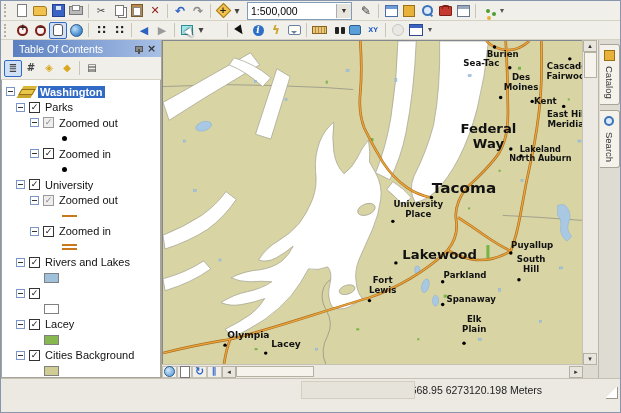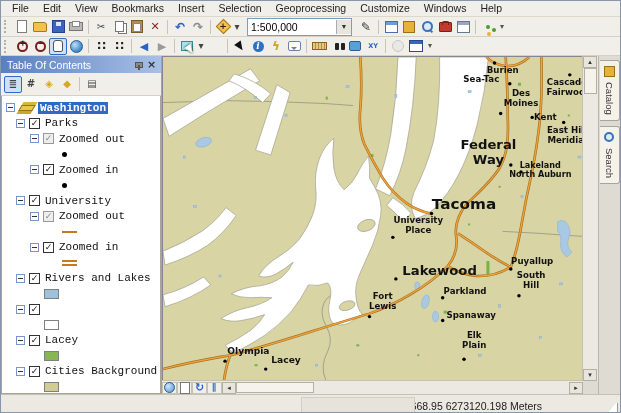--- a/index.html
+++ b/index.html
@@ -73,31 +73,31 @@
   .i-catalog-tab::before{content:"";width:9px;height:9px;background:#e8b23a;border:1px solid #9a7014;}
   .i-search-tab::before{content:"";width:6px;height:6px;border:2px solid #3a72b8;border-radius:50%;background:#dceafc;}
   
   .combo{display:flex;align-items:center;height:16px;margin:0 5px;border:1px solid #7f9db9;background:#fff;}
   .combo input{width:82px;height:14px;border:none;outline:none;font:10.5px "Liberation Sans",sans-serif;padding:0 3px;}
   .combo .drop{width:14px;height:14px;background:#e8e5dc;border-left:1px solid #aab;display:flex;align-items:center;justify-content:center;font-size:7px;color:#333;}
   
   .main{display:flex;height:338px;}
   
   .toc{width:161px;background:#f0eee7;border-right:1px solid #a8a497;display:flex;flex-direction:column;box-sizing:border-box;}
-  .toc-title{height:17px;background:linear-gradient(90deg,#5a7fc0,#a8c0e6);display:flex;align-items:center;color:#fff;font-size:10.5px;padding:0 3px 0 6px;}
+  .toc-title{height:17px;background:linear-gradient(90deg,#5a7fc0,#a8c0e6);display:flex;align-items:center;color:#fff;font-size:10.5px;padding:0 3px 0 6px;margin-left:12px;}
   .toc-title .t{flex:1;}
   .toc-title .ico{width:13px;height:13px;}
   .toc-tools{height:22px;display:flex;align-items:center;border-bottom:1px solid #d5d1c4;background:#f1efe9;padding-left:3px;}
   .toc-tree{flex:1;background:#fff;border:1px solid #a8a497;border-top:none;margin:0;overflow:hidden;font-size:11px;color:#111;padding-top:4px;}
   .trow{display:flex;align-items:center;height:15.5px;}
   .expander{width:9px;height:9px;border:1px solid #7a96c8;background:#fff;display:inline-flex;align-items:center;justify-content:center;box-sizing:border-box;margin-right:4px;flex:none;}
   .expander::before{content:"";width:5px;height:1px;background:#333;}
   .cbx{width:11px;height:11px;border:1px solid #333;background:#fff;display:inline-flex;align-items:center;justify-content:center;font:bold 9px/1 "DejaVu Sans",sans-serif;color:#111;margin-right:5px;flex:none;box-sizing:border-box;}
   .cbx.dis{border-color:#999;background:#eee;color:#8a8a8a;}
-  .tlabel{white-space:nowrap;font-family:Liberation Mono, monospace;}
+  .tlabel{white-space:nowrap;}
   .tlabel.sel{background:#316ac5;color:#fff;font-weight:bold;padding:0 2px;}
   .sym-dot{width:5px;height:5px;border-radius:50%;background:#000;}
   .sym-line{width:15px;height:2px;background:#c87818;}
   .sym-line2{width:15px;height:6px;border-top:2px solid #c87818;border-bottom:2px solid #c87818;box-sizing:border-box;}
   .sym-swatch{width:15px;height:10px;border:1px solid #808080;box-sizing:border-box;}
   
   .maparea{flex:1;position:relative;background:#dedbd2;}
   .canvas{position:absolute;left:0;top:0;right:15px;bottom:13px;border:1px solid #828790;box-sizing:border-box;background:#d8d4a4;}
   .canvas svg{display:block;width:100%;height:100%;}
   .vscroll{position:absolute;right:0;top:0;bottom:13px;width:15px;background:#ece9e2;border-left:1px solid #c5c1b4;display:flex;flex-direction:column;}
@@ -116,32 +116,20 @@
   .status .panel{position:absolute;left:300px;width:112px;height:16px;background:#e6e3da;border:1px solid #d2cec2;}
   .coords{margin-right:78px;}
   .gripcorner{position:absolute;right:2px;bottom:2px;width:11px;height:11px;background:
     linear-gradient(135deg,transparent 50%,#fff 50%) ;border-right:1px solid #9a968a;border-bottom:1px solid #9a968a;}
 </style>
 </head>
 <body>
 
 <div class="window">
 
-  <div class="menubar" id="menubar">
-      <span class="menuitem">File</span>
-      <span class="menuitem">Edit</span>
-      <span class="menuitem">View</span>
-      <span class="menuitem">Bookmarks</span>
-      <span class="menuitem">Insert</span>
-      <span class="menuitem">Selection</span>
-      <span class="menuitem">Geoprocessing</span>
-      <span class="menuitem">Customize</span>
-      <span class="menuitem">Windows</span>
-      <span class="menuitem">Help</span>
-    </div>
 
   <div class="tb">
     <span class="grip"></span>
     <span id="tb1a" style="display:flex;align-items:center;">
         <span class="tbtn">
           <span class="ico i-new-document"></span>
         </span>
         <span class="tbtn">
           <span class="ico i-open-folder"></span>
         </span>

